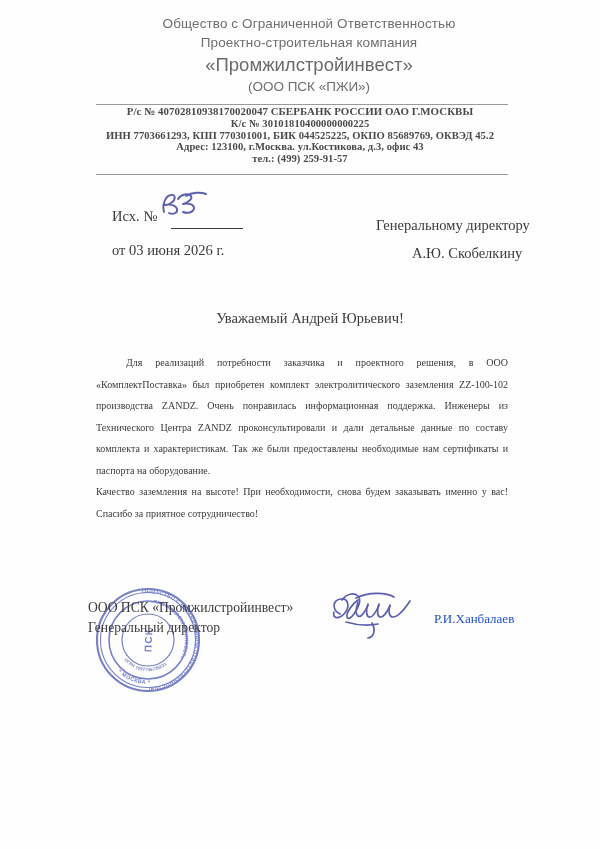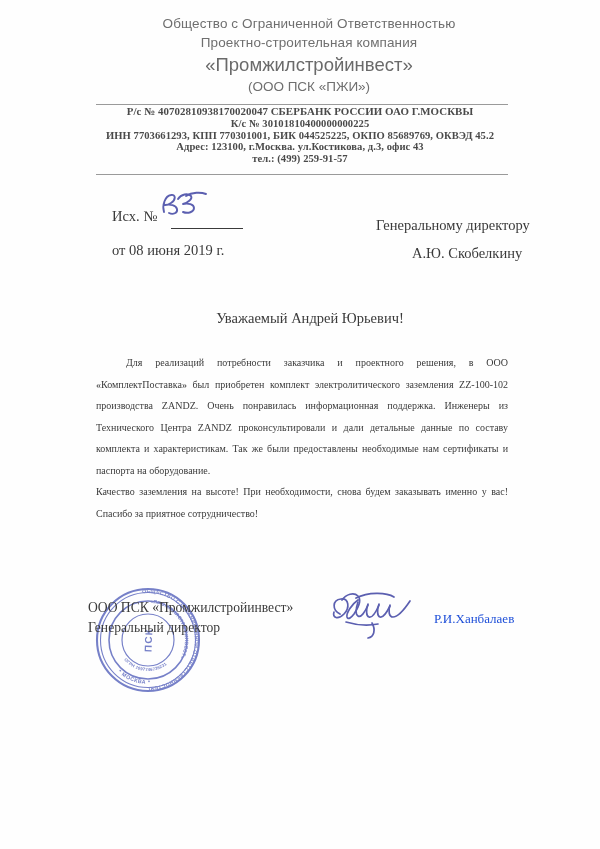--- a/index.html
+++ b/index.html
@@ -225,21 +225,21 @@
       <span>Исх.  №</span>
       <span class="ref-underline"></span>
       <svg class="ref-handwritten" viewBox="0 0 60 26">
         <g fill="none" stroke="#5b5fb0" stroke-width="1.9" stroke-linecap="round" stroke-linejoin="round">
           <path d="M8 21 C6 14, 9 5, 15 4 C20 3, 20 9, 15 12 C12 14, 10 14, 9 14 C14 13, 20 14, 21 18 C22 22, 17 24, 13 22"></path>
           <path d="M22 8 C25 3, 32 2, 35 5 C37 8, 31 12, 27 13 C32 12, 38 13, 38 17 C38 21, 32 23, 27 21"></path>
           <path d="M30 5 C36 1, 45 1, 50 3"></path>
         </g>
       </svg>
     </div>
-    <div class="date-row">от 08 июня 2019 г.</div>
+    <div class="date-row">от 03 июня 2026 г.</div>
   </div>
 
   <div class="addressee">
     <div class="ad-1">Генеральному директору</div>
     <div class="ad-3">А.Ю.  Скобелкину</div>
   </div>
 
   <div class="salutation">Уважаемый Андрей Юрьевич!</div>
 
   <div class="body-text">

